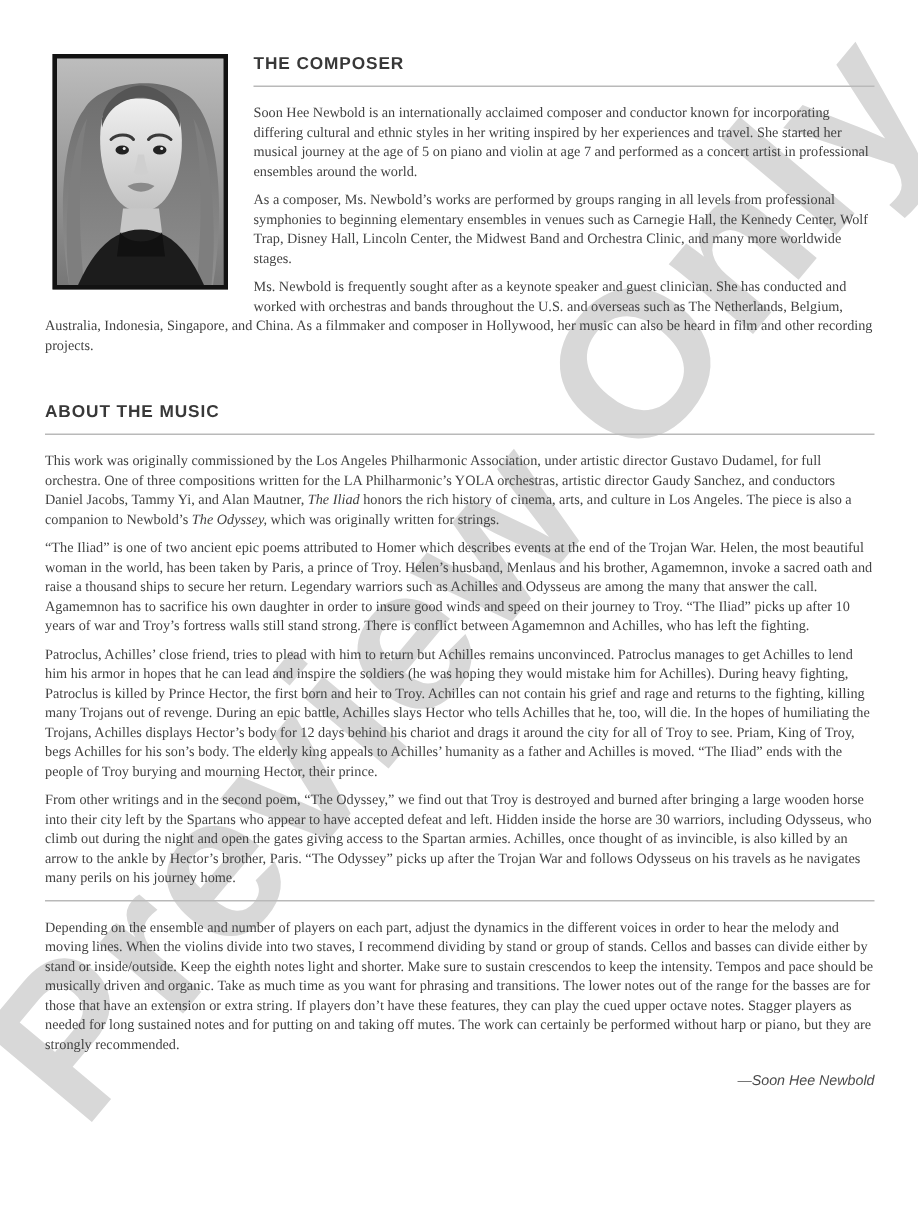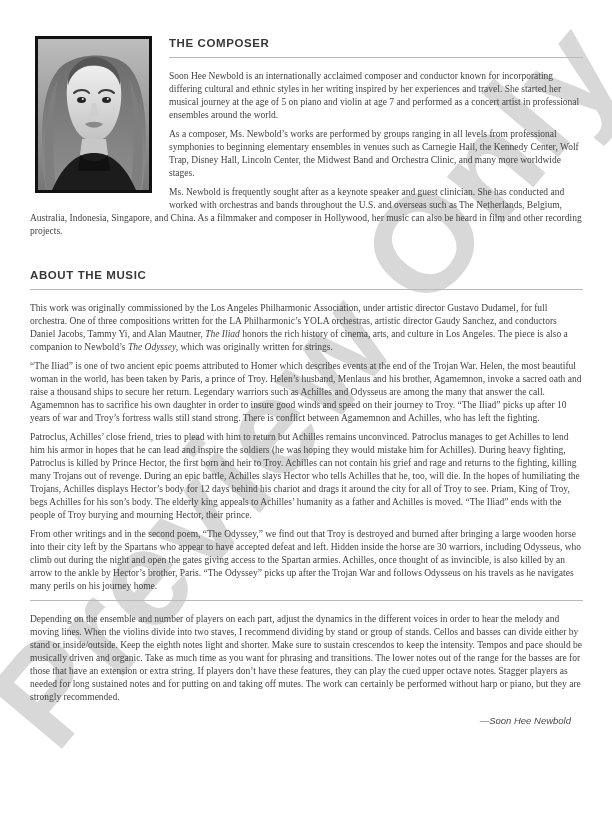--- a/index.html
+++ b/index.html
@@ -39,21 +39,21 @@
   .paras p { margin: 0 0 6px 0; font-family: Liberation Serif, serif; }
   .paras p em { font-style: italic; }
   figure.photo {
     float: left; margin: 0 17px 8px 5px; padding: 0;
     width: 111px; height: 151px;
     border: 3px solid #121212; background: #888;
     line-height: 0;
   }
   figure.photo svg { width: 111px; height: 151px; display: block; }
   .signature {
-    margin: 10px 12px 0 0; text-align: right;
+    margin: 10px 0 0 0; text-align: right;
     font-style: italic; color: #4a4a4a;
   }
   .clear { clear: both; }
 </style>
 </head>
 <body style="--text: #424242; --heading: #383838; --rule: #b9b9b9; --watermark: #d8d8d8;">
 
 <div class="page">
 
   <div class="watermark">Preview Only</div>

